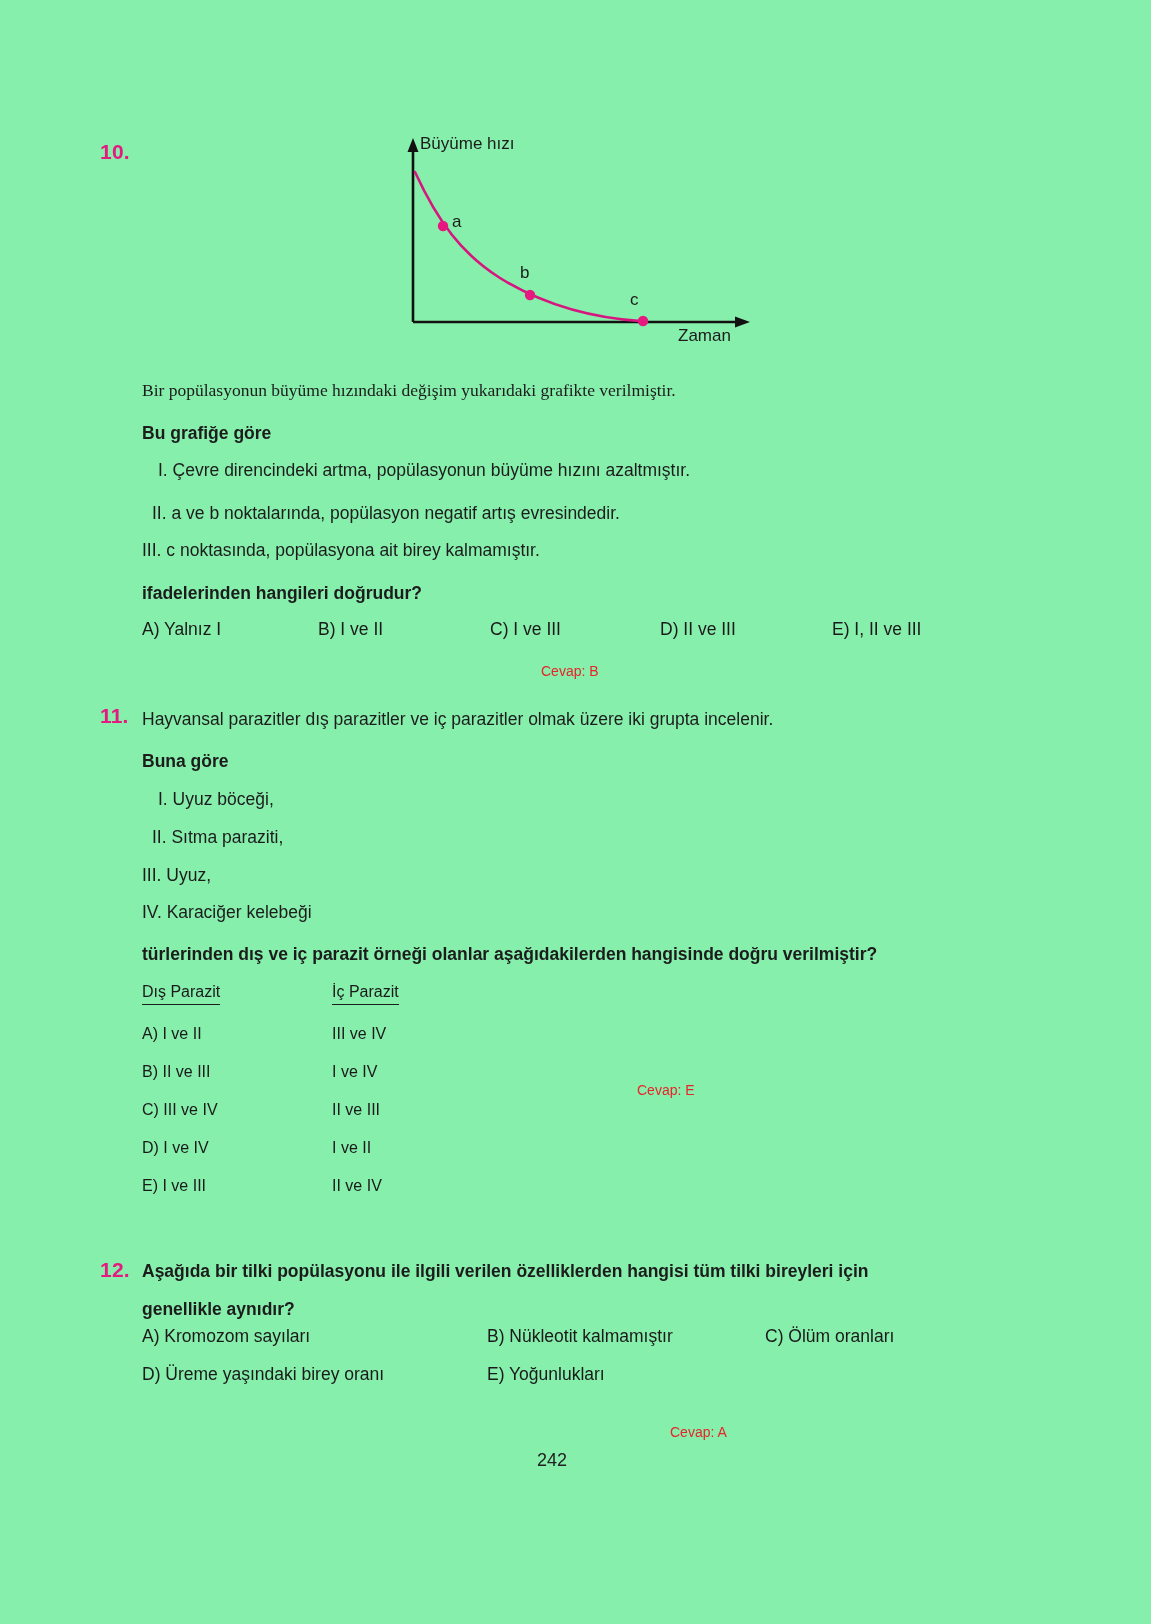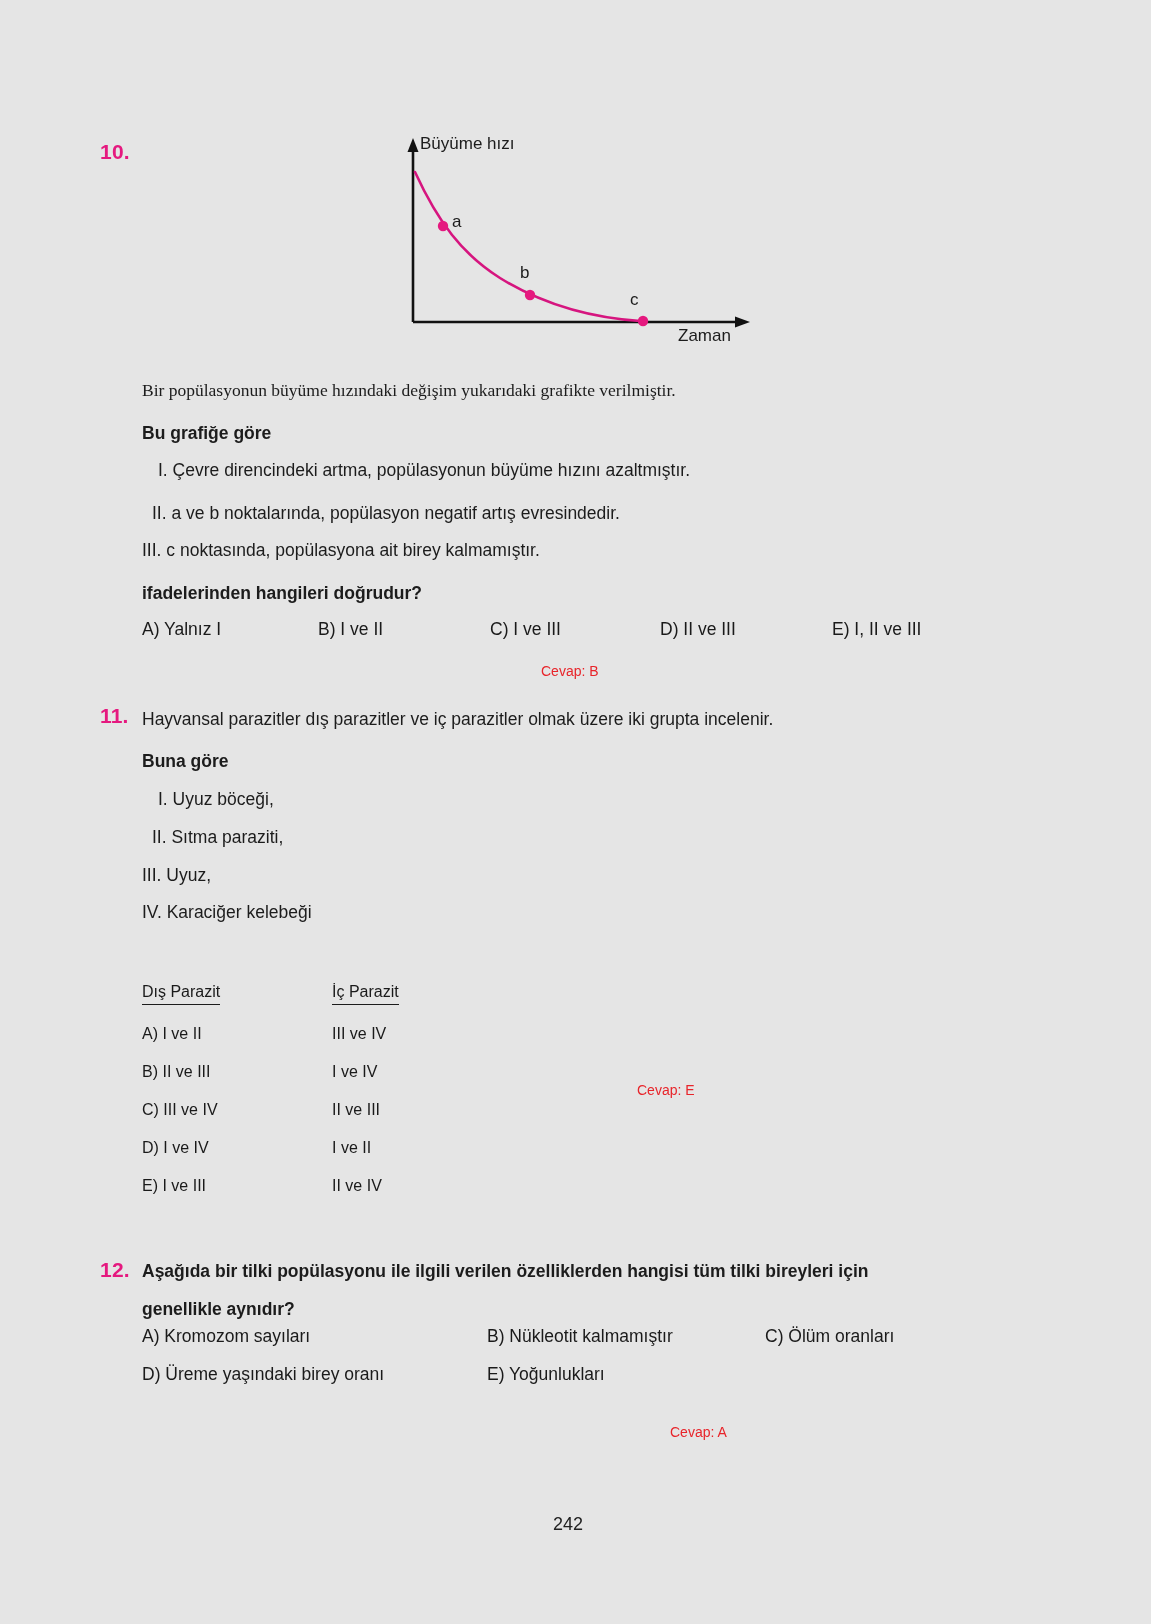--- a/index.html
+++ b/index.html
@@ -11,21 +11,21 @@
     width: 1151px;
     height: 1624px;
     position: relative;
     font-family: "Liberation Sans", sans-serif;
     color: #1a1a1a;
     overflow: hidden;
   }
   .page {
     position: absolute;
     inset: 0;
-    background: #e5e5e5;
+    background: #86efac;
   }
 
   
   .qnum {
     position: absolute;
     font-weight: bold;
     font-size: 21px;
     color: #E5197F;
     letter-spacing: 0.2px;
   }
@@ -161,20 +161,21 @@
 
   <div class="body-text" style="left:142px; top:706px;">Hayvansal parazitler dış parazitler ve iç parazitler olmak üzere iki grupta incelenir.</div>
 
   <div class="body-text bold" style="left:142px; top:748px;">Buna göre</div>
 
   <div class="body-text" style="left:158px; top:786px;">I. Uyuz böceği,</div>
   <div class="body-text" style="left:152px; top:824px;">II. Sıtma paraziti,</div>
   <div class="body-text" style="left:142px; top:862px;">III. Uyuz,</div>
   <div class="body-text" style="left:142px; top:899px;">IV. Karaciğer kelebeği</div>
 
+  <div class="body-text bold" style="left:142px; top:941px;">türlerinden dış ve iç parazit örneği olanlar aşağıdakilerden hangisinde doğru verilmiştir?</div>
 
   <div class="tbl">
     <table>
       <thead>
         <tr>
           <th class="col-a hdr-a">
             <span class="th-inner">Dış Parazit</span>
           </th>
           <th class="col-b hdr-b">
             <span class="th-inner">İç Parazit</span>
@@ -214,15 +215,15 @@
   <div class="body-text bold" style="left:142px; top:1296px;">genellikle aynıdır?</div>
 
   <div class="opt-row" style="left:142px; top:1326px;">A)  Kromozom sayıları</div>
   <div class="opt-row" style="left:487px; top:1326px;">B) Nükleotit kalmamıştır</div>
   <div class="opt-row" style="left:765px; top:1326px;">C) Ölüm oranları</div>
   <div class="opt-row" style="left:142px; top:1364px;">D) Üreme yaşındaki birey oranı</div>
   <div class="opt-row" style="left:487px; top:1364px;">E) Yoğunlukları</div>
 
   <div class="answer" style="left:670px; top:1424px;">Cevap: A</div>
 
-  <div class="pagenum" style="left:537px; top:1514px;margin-left:16px;">242</div>
+  <div class="pagenum" style="left:537px; top:1450px;">242</div>
 
 </div>
 
 </body></html>

